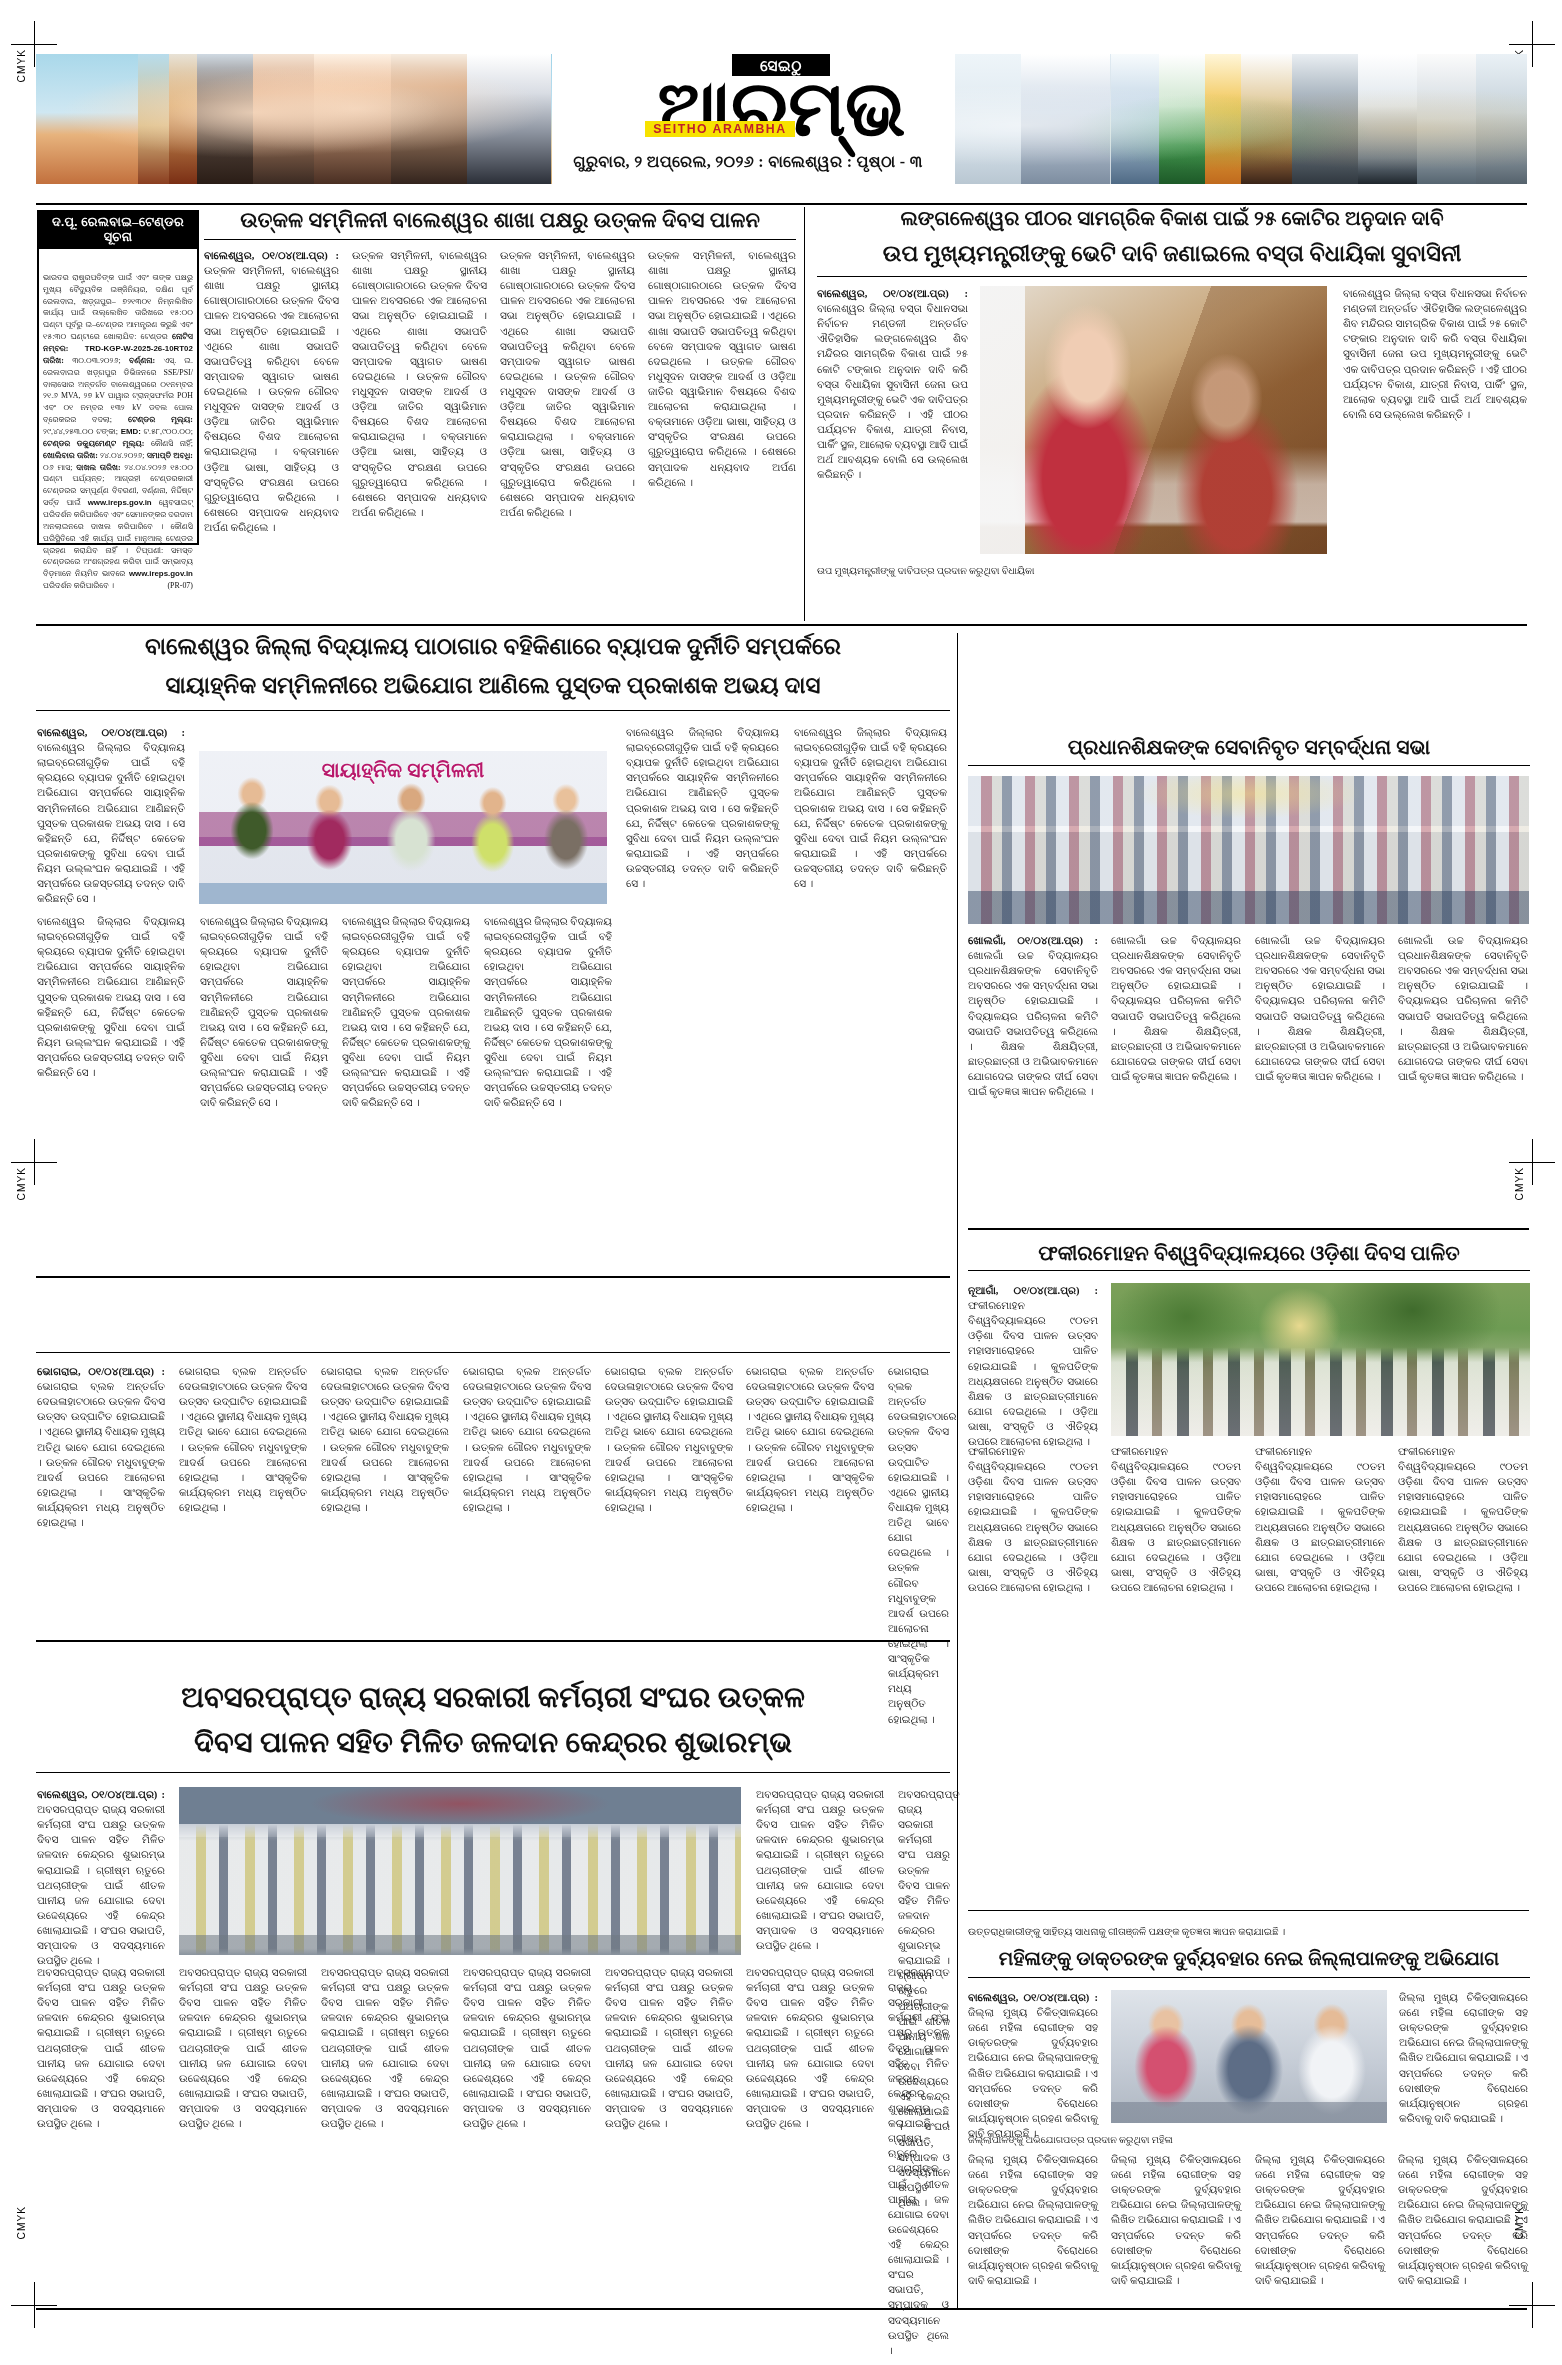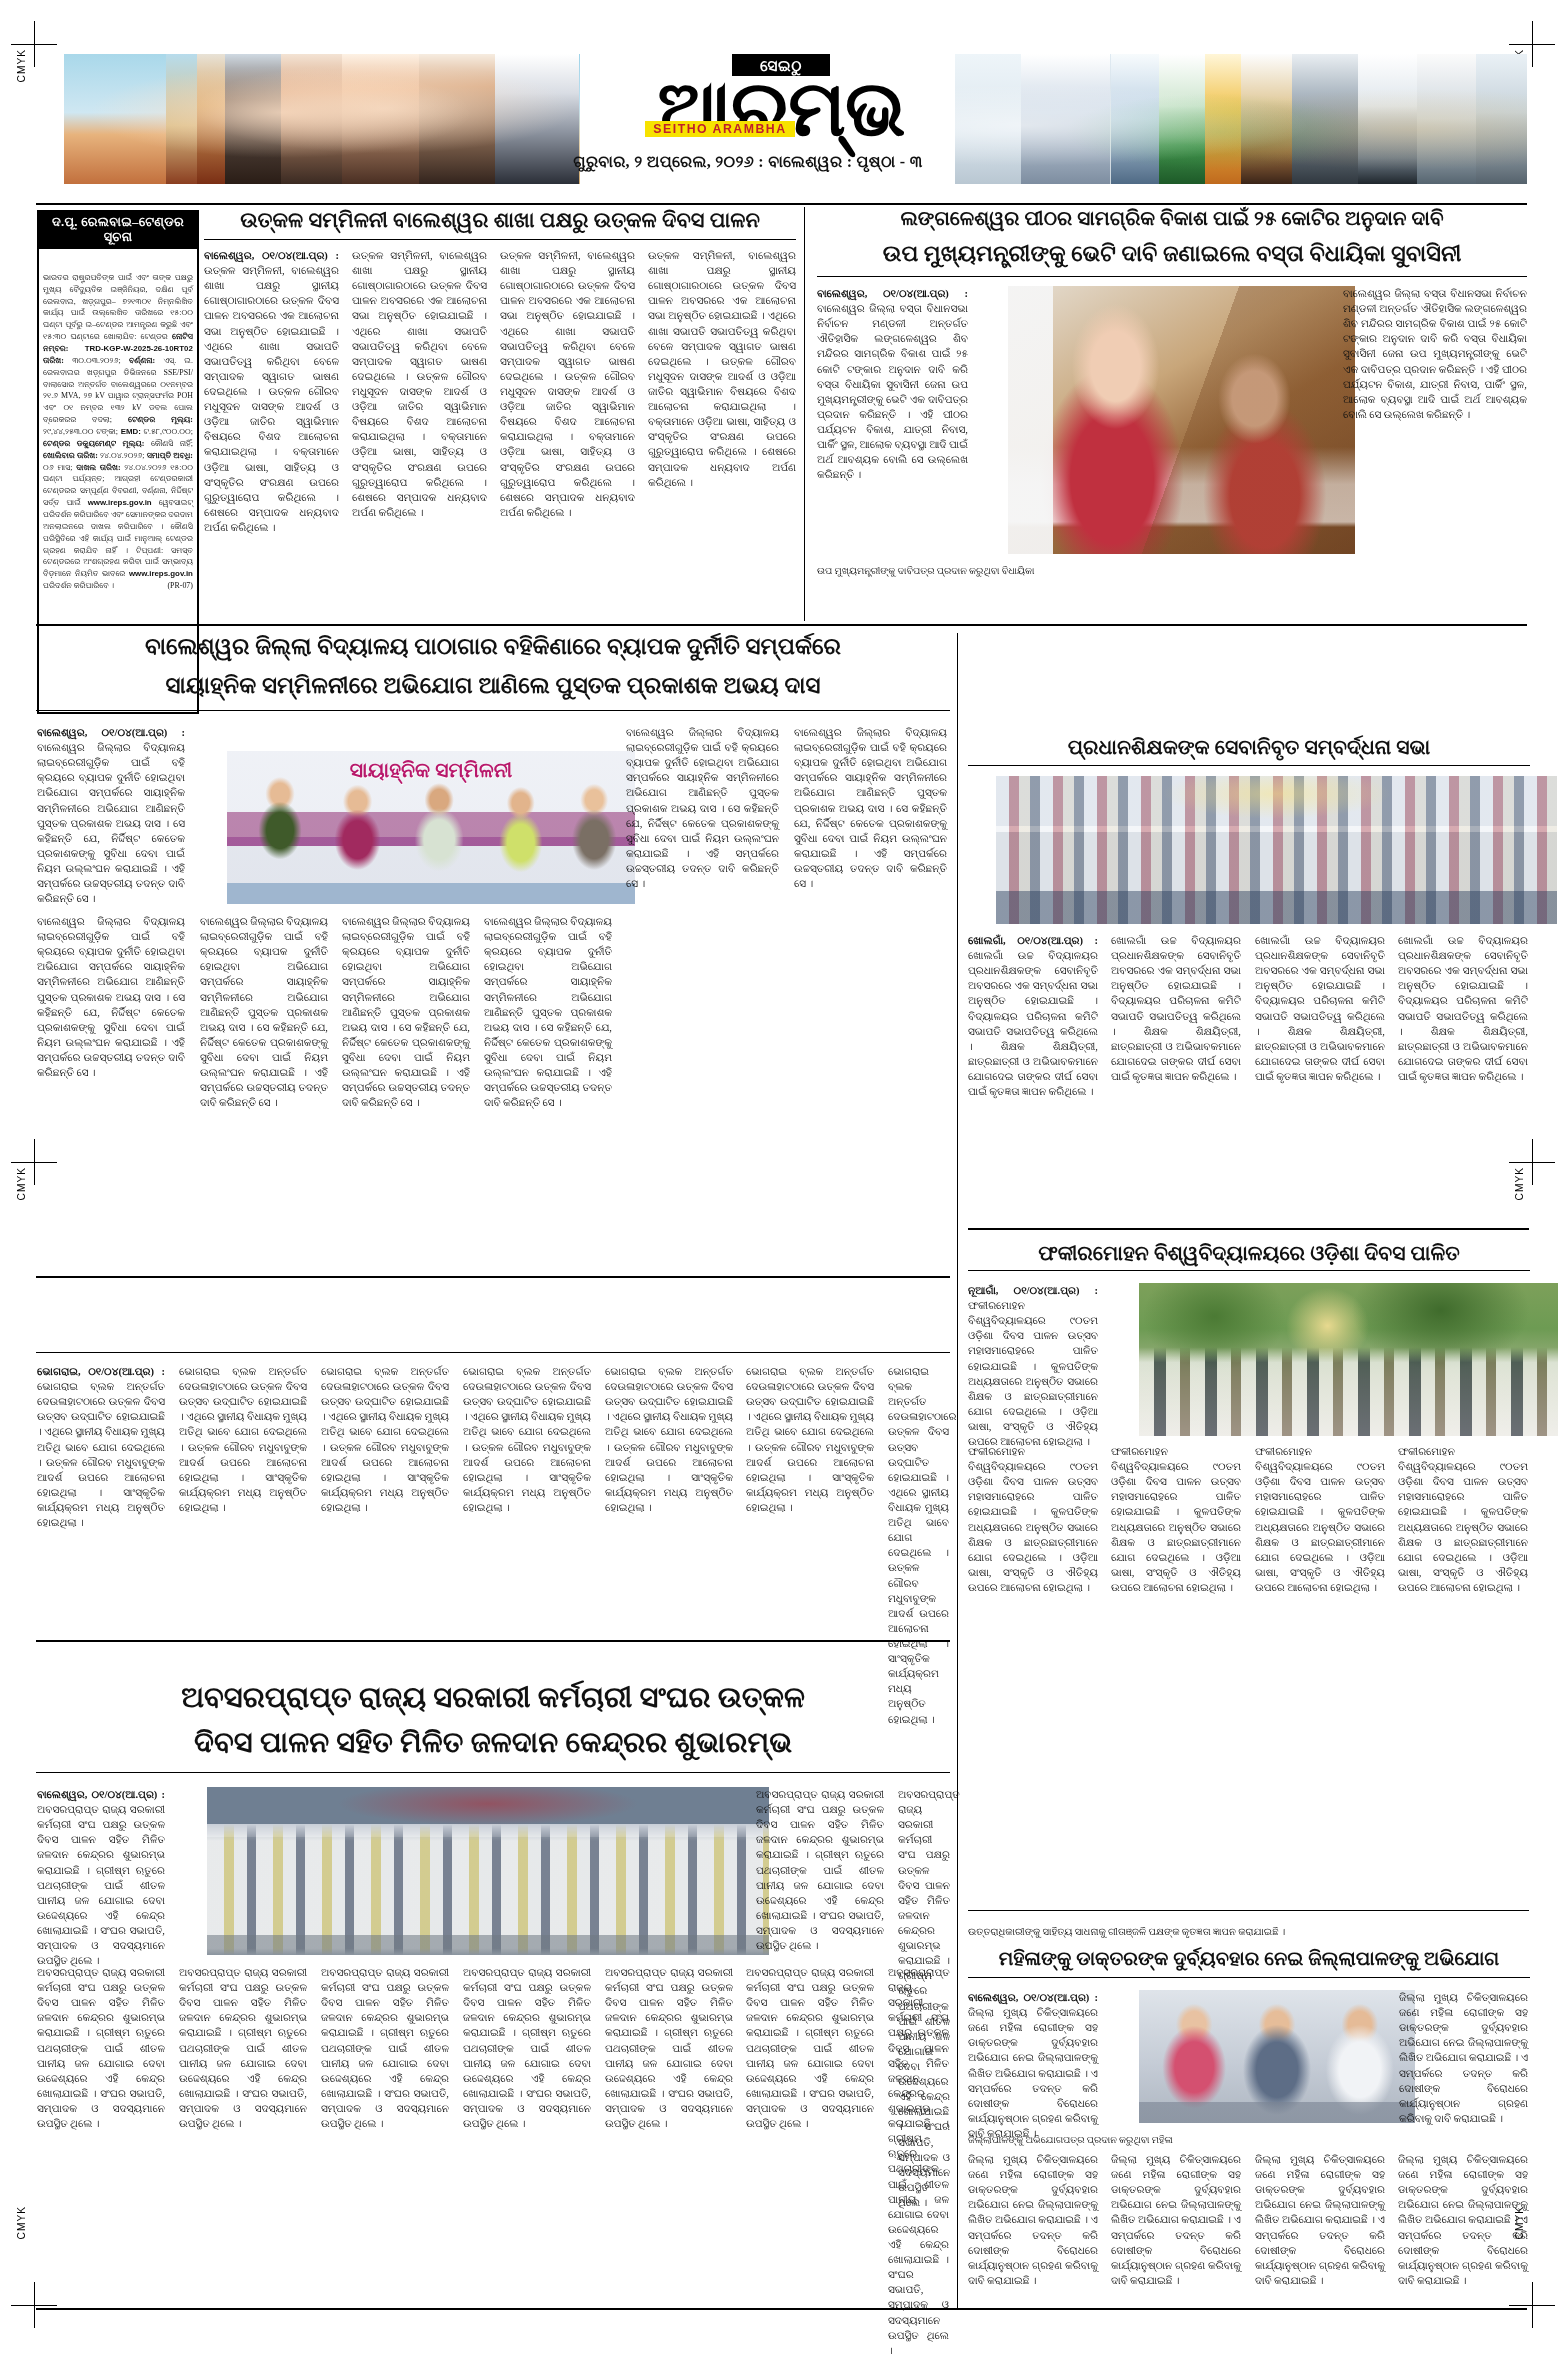--- a/index.html
+++ b/index.html
@@ -47,21 +47,21 @@
 
   
   .adbox{position:absolute;border:2px solid #000;background:#fff;box-sizing:border-box;}
   .adbox .adhead{background:#000;color:#fff;font-weight:bold;text-align:center;
     font-size:12.8px;padding:3.1px 0 3.6px;letter-spacing:0.3px;}
   .adbody{font-size:7.9px;line-height:1.5;text-align:justify;padding:3.1px 4.1px;margin-top:20px;}
   .adbody b{font-weight:bold;}
   .adbody .mono{font-family:"Liberation Sans",sans-serif;font-weight:bold;}
 
   
-  .photo{position:absolute;overflow:hidden;background:#cfd6dc;margin-left:28px;}
+  .photo{position:absolute;overflow:hidden;background:#cfd6dc;}
   .photo .ph-layer{position:absolute;inset:0;}
 
   
   .vline{position:absolute;width:1px;background:#000;}
 </style>
 </head>
 <body>
 
 <div class="page">
 
@@ -114,21 +114,21 @@
         radial-gradient(ellipse at 12% 55%,rgba(255,255,255,.55),transparent 40%),
         radial-gradient(ellipse at 46% 60%,rgba(80,180,90,.30),transparent 35%),
         radial-gradient(ellipse at 80% 58%,rgba(240,200,120,.30),transparent 38%);"></div>
     </div>
   </div>
 
   <div class="mh-dateline">ଗୁରୁବାର, ୨ ଅପ୍ରେଲ, ୨୦୨୬ : ବାଲେଶ୍ୱର : ପୃଷ୍ଠା - ୩</div>
 
   <div class="rule" style="left:36px;top:203px;width:1491px;height:1.5px;"></div>
 
-  <div class="adbox" style="left:37px;top:210px;width:162px;height:504px;">
+  <div class="adbox" style="left:37px;top:210px;width:162px;height:335px;">
     <div class="adhead">ଦ.ପୂ. ରେଲବାଇ–ଟେଣ୍ଡର ସୂଚନା</div>
     <div class="adbody">
       <span>ଭାରତର ରାଷ୍ଟ୍ରପତିଙ୍କ ପାଇଁ ଏବଂ ତାଙ୍କ ପକ୍ଷରୁ ମୁଖ୍ୟ ବୈଦ୍ୟୁତିକ ଇଞ୍ଜିନିୟର, ଦକ୍ଷିଣ ପୂର୍ବ ରେଲବାଇ, ଖଡ଼୍‌ଗପୁର– ୭୨୧୩୦୧ ନିମ୍ନଲିଖିତ କାର୍ଯ୍ୟ ପାଇଁ ଉଲ୍ଲେଖିତ ତାରିଖରେ ୧୫:୦୦ ଘଣ୍ଟା ପୂର୍ବରୁ ଇ–ଟେଣ୍ଡର ଆମନ୍ତ୍ରଣ କରୁଛି ଏବଂ ୧୫:୩୦ ଘଣ୍ଟାରେ ଖୋଲାଯିବ: ଟେଣ୍ଡର</span>
       <b>ନୋଟିସ ନମ୍ବର:</b>
       <span class="mono">TRD-KGP-W-2025-26-10RT02</span>
       <b>ତାରିଖ:</b>
       <span>୩୦.୦୩.୨୦୨୬;</span>
       <b>ବର୍ଣ୍ଣନା:</b>
       <span>ଏସ୍. ଇ. ରେଲବାଇର ଖଡ଼୍‌ଗପୁର ଡିଭିଜନରେ SSE/PSI/ବାଲାସୋର ଅନ୍ତର୍ଗତ ବାଲେଶ୍ୱରରେ ୦୧ନମ୍ବର ୨୧.୬ MVA, ୨୭ kV ପାୱାର ଟ୍ରାନ୍ସଫର୍ମର POH ଏବଂ ୦୧ ନମ୍ବର ୧୩୨ kV ଡବଲ ପୋଲ ବ୍ରେକରର ବଦଲା;</span>
       <b>ଟେଣ୍ଡର ମୂଲ୍ୟ:</b>

